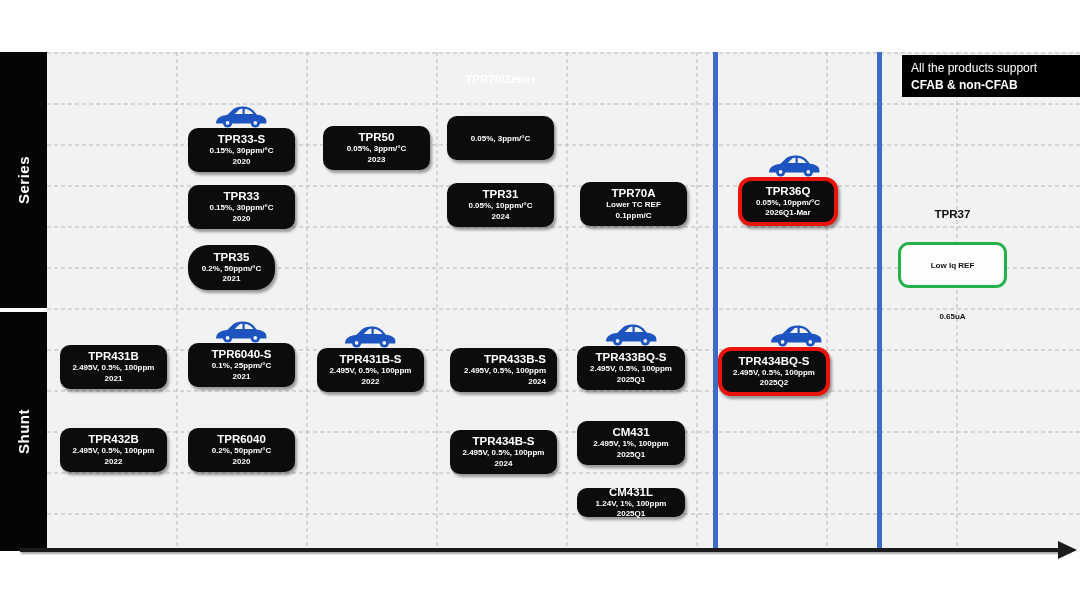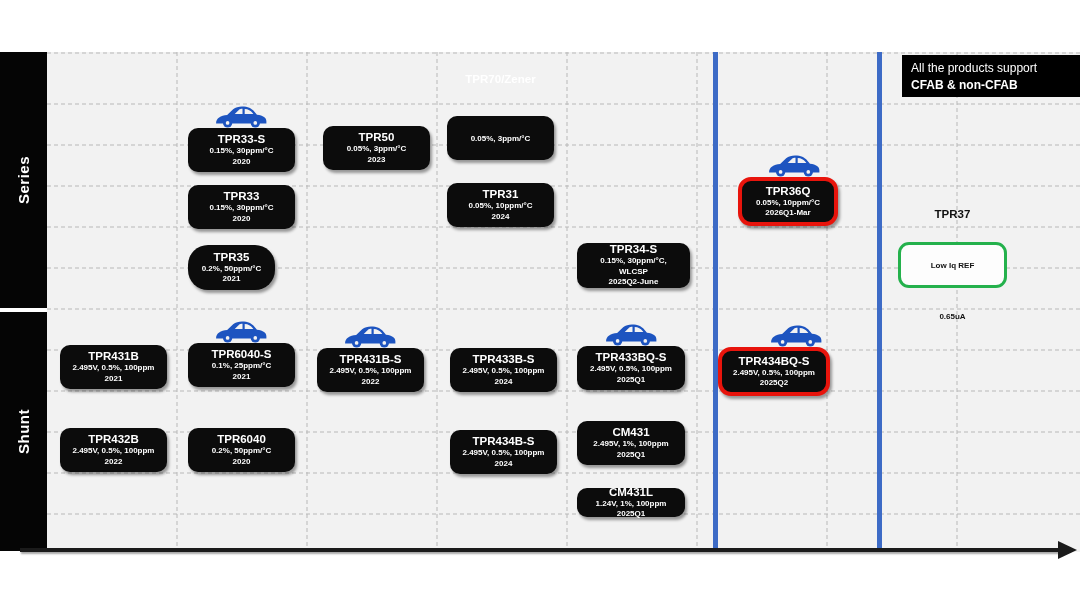--- a/index.html
+++ b/index.html
@@ -172,35 +172,35 @@
   <div class="pbox" style="left:188px;top:185px;width:107px;height:44px;">
     <div class="pt">TPR33</div>
     <div class="pl">0.15%, 30ppm/°C</div>
     <div class="pl">2020</div>
   </div>
   <div class="pbox" style="left:447px;top:183px;width:107px;height:44px;">
     <div class="pt">TPR31</div>
     <div class="pl">0.05%, 10ppm/°C</div>
     <div class="pl">2024</div>
   </div>
+  <div class="pbox" style="left:580px;top:182px;width:107px;height:44px;">
+    <div class="pt">TPR70A</div>
+    <div class="pl">Lower TC REF</div>
+    <div class="pl">0.1ppm/C</div>
+  </div>
   <div class="pbox red" style="left:738px;top:177px;width:100px;height:49px;">
     <div class="pt">TPR36Q</div>
     <div class="pl">0.05%, 10ppm/°C</div>
     <div class="pl">2026Q1-Mar</div>
   </div>
   <div class="pbox" style="left:188px;top:245px;width:87px;height:45px;border-radius:20px;">
     <div class="pt">TPR35</div>
     <div class="pl">0.2%, 50ppm/°C</div>
     <div class="pl">2021</div>
   </div>
-  <div class="pbox" style="left:577px;top:243px;width:113px;height:45px;">
-    <div class="pt">TPR34-S</div>
-    <div class="pl">0.15%, 30ppm/°C, WLCSP</div>
-    <div class="pl">2025Q2-June</div>
-  </div>
   <div class="pbox green" style="left:898px;top:242px;width:109px;height:46px;gap:40px;">
     <div class="pt">TPR37</div>
     <div class="pl">Low Iq REF</div>
     <div class="pl">0.65uA</div>
   </div>
 
   <div class="pbox" style="left:60px;top:345px;width:107px;height:44px;">
     <div class="pt">TPR431B</div>
     <div class="pl">2.495V, 0.5%, 100ppm</div>
     <div class="pl">2021</div>
@@ -208,21 +208,21 @@
   <div class="pbox" style="left:188px;top:343px;width:107px;height:44px;">
     <div class="pt">TPR6040-S</div>
     <div class="pl">0.1%, 25ppm/°C</div>
     <div class="pl">2021</div>
   </div>
   <div class="pbox" style="left:317px;top:348px;width:107px;height:44px;">
     <div class="pt">TPR431B-S</div>
     <div class="pl">2.495V, 0.5%, 100ppm</div>
     <div class="pl">2022</div>
   </div>
-  <div class="pbox" style="left:450px;top:348px;width:107px;height:44px;">
+  <div class="pbox" style="left:450px;top:348px;width:107px;height:44px;text-align:right;">
     <div class="pt">TPR433B-S</div>
     <div class="pl">2.495V, 0.5%, 100ppm</div>
     <div class="pl">2024</div>
   </div>
   <div class="pbox" style="left:577px;top:346px;width:108px;height:44px;">
     <div class="pt">TPR433BQ-S</div>
     <div class="pl">2.495V, 0.5%, 100ppm</div>
     <div class="pl">2025Q1</div>
   </div>
   <div class="pbox red" style="left:718px;top:347px;width:112px;height:49px;">

